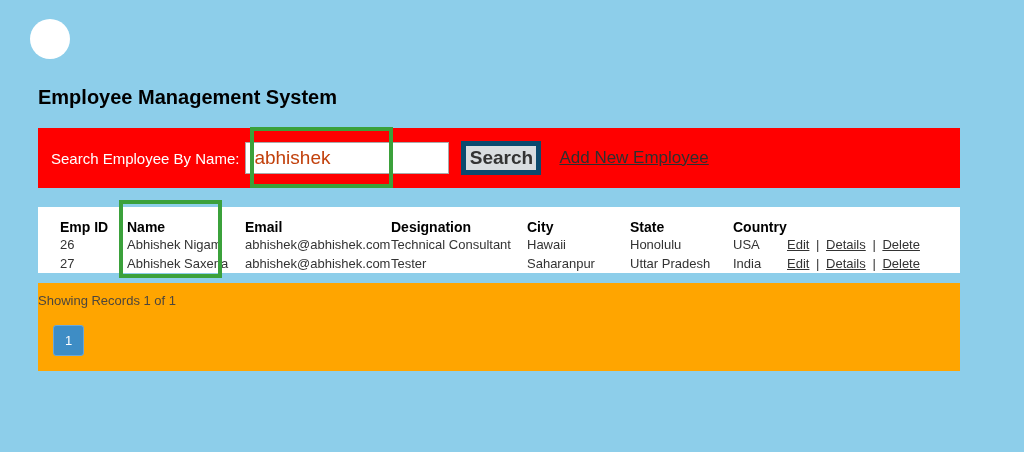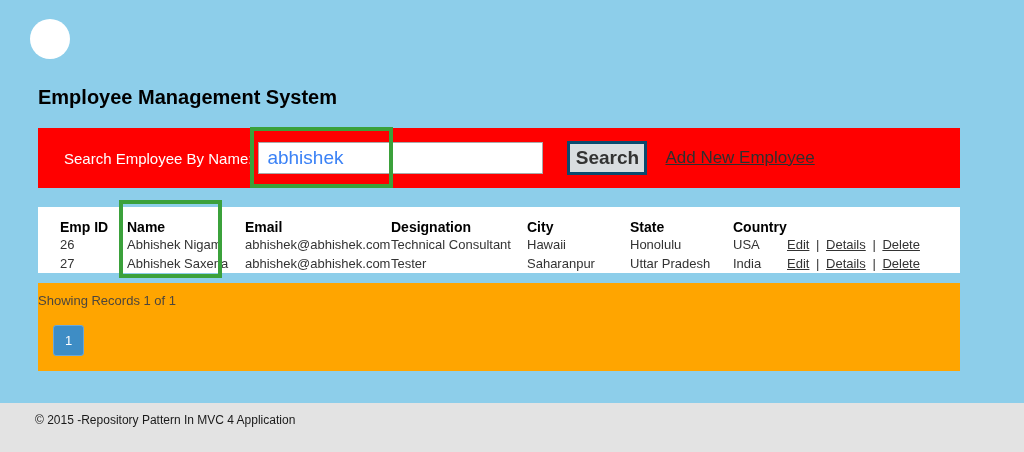--- a/index.html
+++ b/index.html
@@ -10,24 +10,24 @@
   .header { position:absolute; top:0; left:0; width:1024px; height:39px; background:#ffffff; z-index:1; }
   .header-title { position:absolute; left:35px; top:3px; font-family:"DejaVu Serif", serif;
                   font-size:26px; color:#c9c9c9; letter-spacing:1px; white-space:nowrap; }
   .notch { position:absolute; left:30px; top:19px; width:40px; height:40px; background:#ffffff;
            border-radius:50%; z-index:2; }
 
   .heading { position:absolute; left:38px; top:86px; font-size:20px; font-weight:bold; color:#000; }
 
   .searchbar { position:absolute; left:38px; top:128px; width:922px; height:60px; background:#FF0000;
                display:flex; align-items:center; }
-  .search-label { color:#ffffff; font-size:15px; margin-left:26px; white-space:nowrap; }
-  .search-input { margin-left:6px; width:285px; height:32px; border:1px solid #a9a9a9;
-                  font-size:19px; padding:0 8px; color:#3b82f6; font-family:"Liberation Sans", sans-serif; }
-  .search-btn { margin-left:24px; width:80px; height:34px; background:#D9DDE0; border:3px solid #0c4a6e;
+  .search-label { color:#ffffff; font-size:15px; margin-left:13px; white-space:nowrap; }
+  .search-input { margin-left:6px; width:204px; height:32px; border:1px solid #a9a9a9;
+                  font-size:19px; padding:0 8px; color:#c2410c; font-family:"Liberation Sans", sans-serif; }
+  .search-btn { margin-left:12px; width:80px; height:34px; background:#D9DDE0; border:5px solid #0c4a6e;
                 font-size:19px; font-weight:bold; color:#333333; font-family:"Liberation Sans", sans-serif;
                 cursor:pointer; }
   .add-link { margin-left:18px; color:#2f2f2f; font-size:17px; text-decoration:underline; cursor:pointer; }
 
   .emp-table { position:absolute; left:38px; top:207px; width:922px; height:62px; background:#ffffff;
                border-collapse:collapse; table-layout:fixed; font-size:13px; color:#333333; }
   .emp-table th { text-align:left; font-size:14px; color:#000000; font-weight:bold;
                   height:24px; vertical-align:middle; padding-top:12px; overflow:hidden; white-space:nowrap; }
   .emp-table td { height:19px; vertical-align:middle; overflow:hidden; white-space:nowrap;margin-left:24px; }
   .emp-table th:first-child, .emp-table td:first-child { padding-left:22px; }
@@ -108,20 +108,17 @@
           <td class="actions"><a>Edit</a><span class="sep"> | </span><a>Details</a><span class="sep"> | </span><a>Delete</a></td>
         </tr>
       </tbody>
   </table>
 
   <div class="pager">
     <div class="pager-status">Showing Records 1 of 1</div>
     <div class="page-btn">1</div>
   </div>
 
-  <div class="footer">
-    <div class="footer-text">© 2015 -Repository Pattern In MVC 4 Application</div>
-  </div>
 
   <div class="annotation" id="anno-input"></div>
   <div class="annotation" id="anno-name"></div>
 
 </div>
 
 </body></html>

